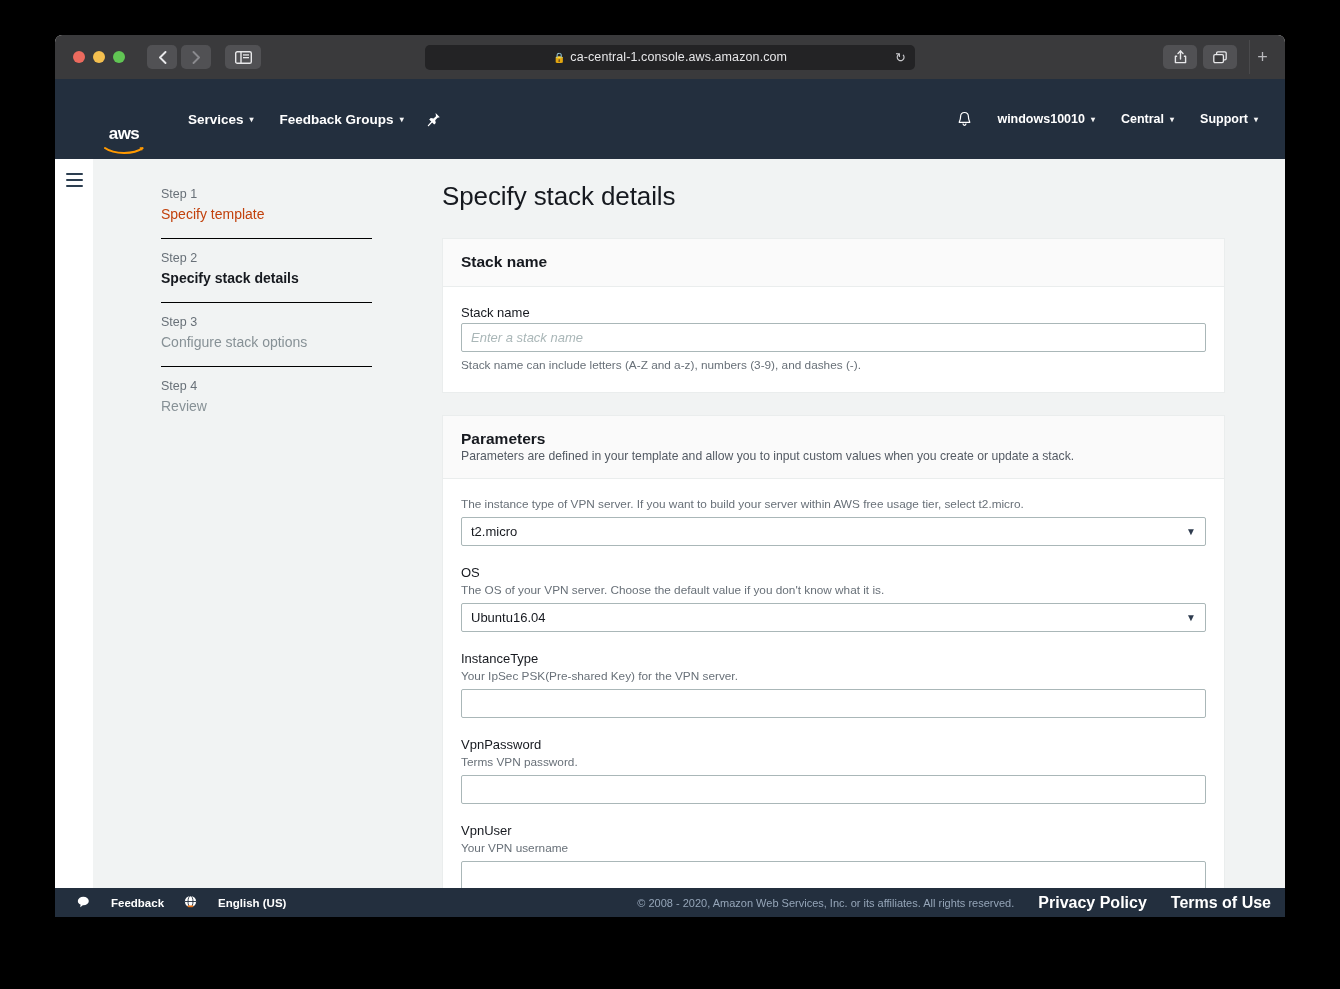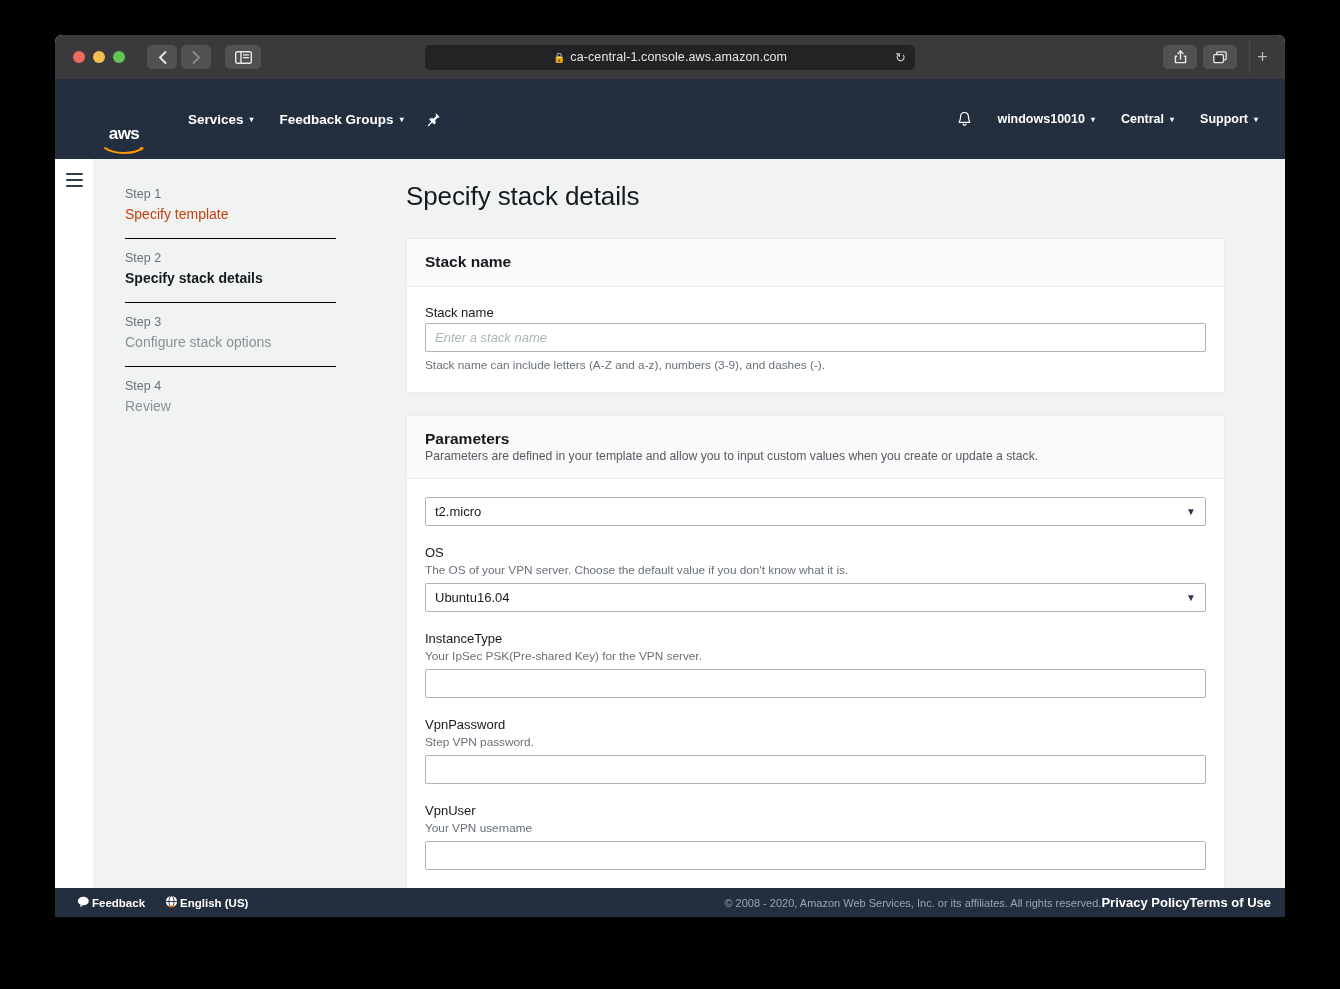--- a/index.html
+++ b/index.html
@@ -134,20 +134,21 @@
   .burger { width: 17px; cursor: pointer; }
   .burger span {
     display: block; height: 2px; background: #2c3e50;
     margin-bottom: 4px; border-radius: 1px;
   }
 
   .steps {
     width: 283px;
     flex: 0 0 283px;
     padding: 16px 40px 0 32px;
+    margin-left: 36px;
   }
   .step { padding: 12px 0 16px 0; }
   .step + .step { border-top: 1px solid #000000; }
   .step .num { font-size: 12.5px; color: #687078; margin-bottom: 5px; }
   .step .label { font-size: 14px; }
   .step.link .label { color: #c2410c; cursor: pointer; }
   .step.active .label { color: #16191f; font-weight: bold; }
   .step.muted .label { color: #879196; }
 
   .content {
@@ -224,24 +225,24 @@
   
   .footer {
     flex: 0 0 29px;
     background: #232f3e;
     display: flex; align-items: center;
     padding: 0 14px 0 22px;
     color: #d5dbdb;
     font-size: 11.5px;
   }
   .foot-left { display: flex; align-items: center; gap: 20px; }
-  .foot-item { display: flex; align-items: center; gap: 2px; font-weight: bold; color:#fff; cursor: pointer; }
-  .foot-right { margin-left: auto; display: flex; align-items: center; }
+  .foot-item { display: flex; align-items: center; gap: 21px; font-weight: bold; color:#fff; cursor: pointer; }
+  .foot-right { margin-left: auto; display: flex; align-items: center; gap: 24px; }
   .copyright { color: #95a5b8; font-size: 11px; }
-  .foot-link { color: #fff; font-size: 13px; font-weight: bold; cursor: pointer; }
+  .foot-link { color: #fff; font-size: 16px; font-weight: bold; cursor: pointer; }
 </style>
 </head>
 <body>
 
 <div id="window">
 
   <div class="chrome">
     <div class="traffic">
       <div class="dot red"></div>
       <div class="dot yellow"></div>
@@ -388,20 +389,21 @@
       </div>
 
       <div class="card">
         <div class="card-head">
           <h2>Parameters</h2>
           <div class="sub">Parameters are defined in your template and allow you to input custom values when you create or update a stack.</div>
         </div>
         <div class="card-body">
 
           <div class="field">
+            <div class="fdesc">The instance type of VPN server. If you want to build your server within AWS free usage tier, select t2.micro.</div>
             <div class="sel">
               <span>t2.micro</span>
               <span class="arrow">▼</span>
             </div>
           </div>
 
           <div class="field">
             <label class="flabel">OS</label>
             <div class="fdesc">The OS of your VPN server. Choose the default value if you don't know what it is.</div>
             <div class="sel">
@@ -411,21 +413,21 @@
           </div>
 
           <div class="field">
             <label class="flabel">InstanceType</label>
             <div class="fdesc">Your IpSec PSK(Pre-shared Key) for the VPN server.</div>
             <input class="inp" type="text" value="" style="">
           </div>
 
           <div class="field">
             <label class="flabel">VpnPassword</label>
-            <div class="fdesc">Step VPN password.</div>
+            <div class="fdesc">Terms VPN password.</div>
             <input class="inp" type="text" value="" style="">
           </div>
 
           <div class="field">
             <label class="flabel">VpnUser</label>
             <div class="fdesc">Your VPN username</div>
             <input class="inp" type="text" value="" style="">
           </div>
 
         </div>

